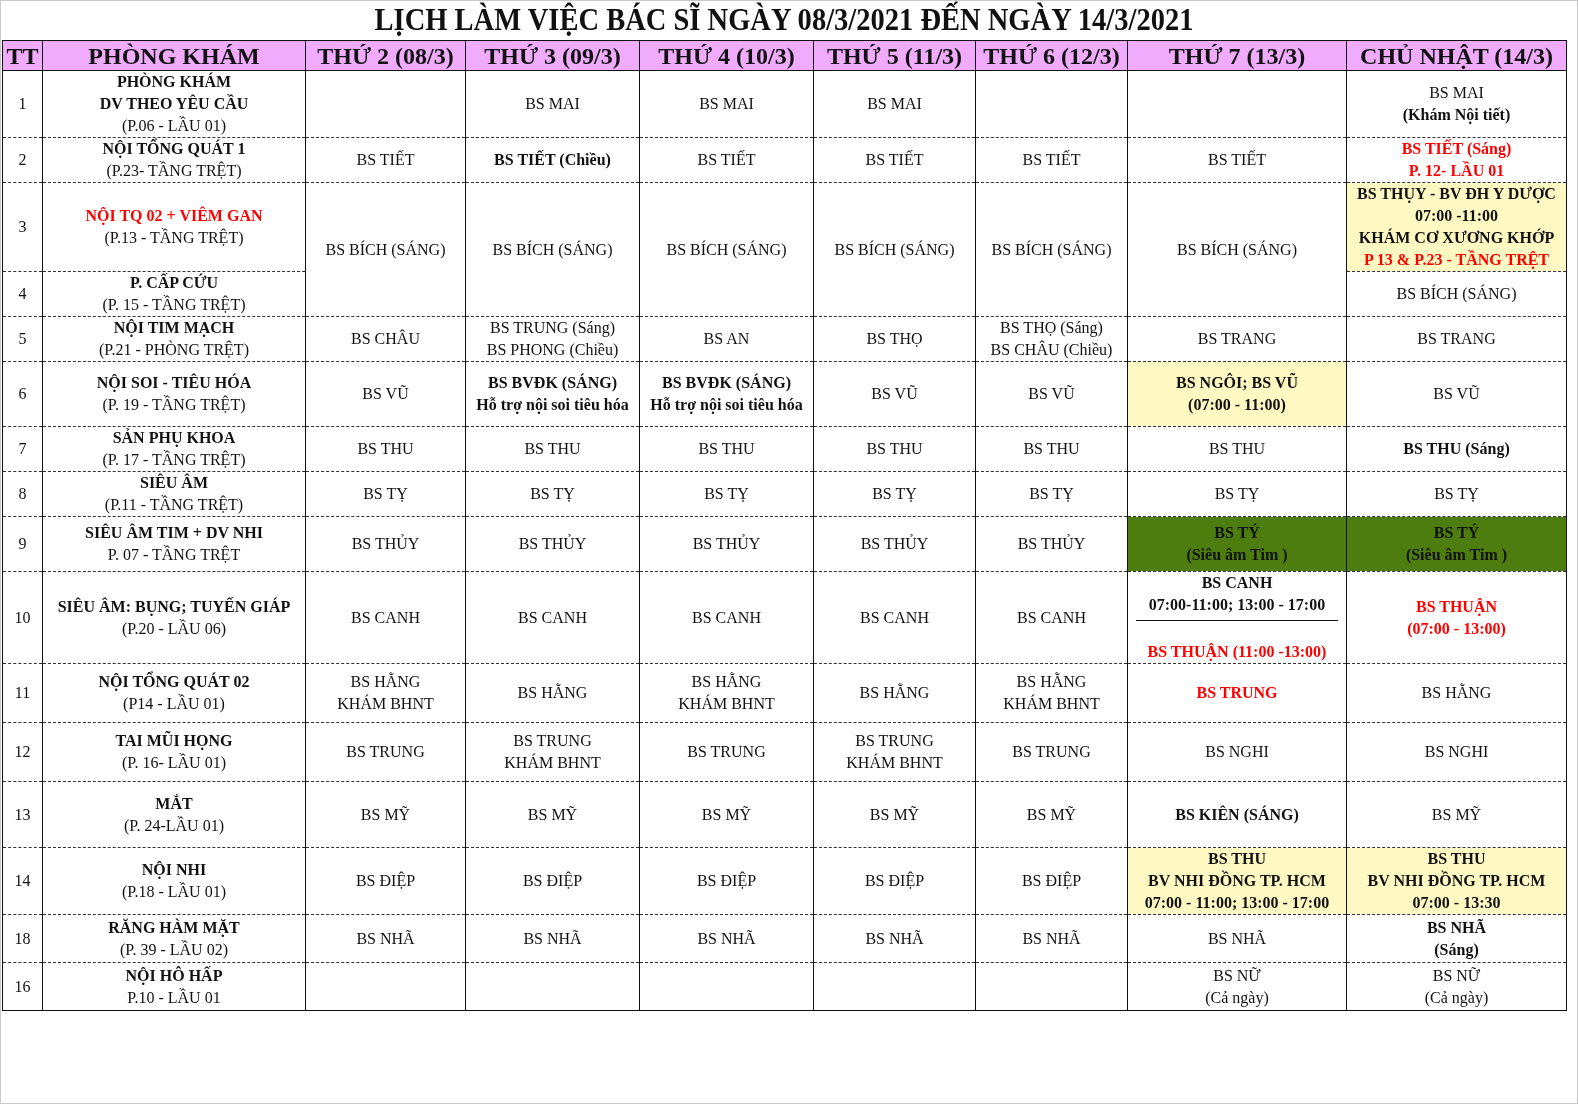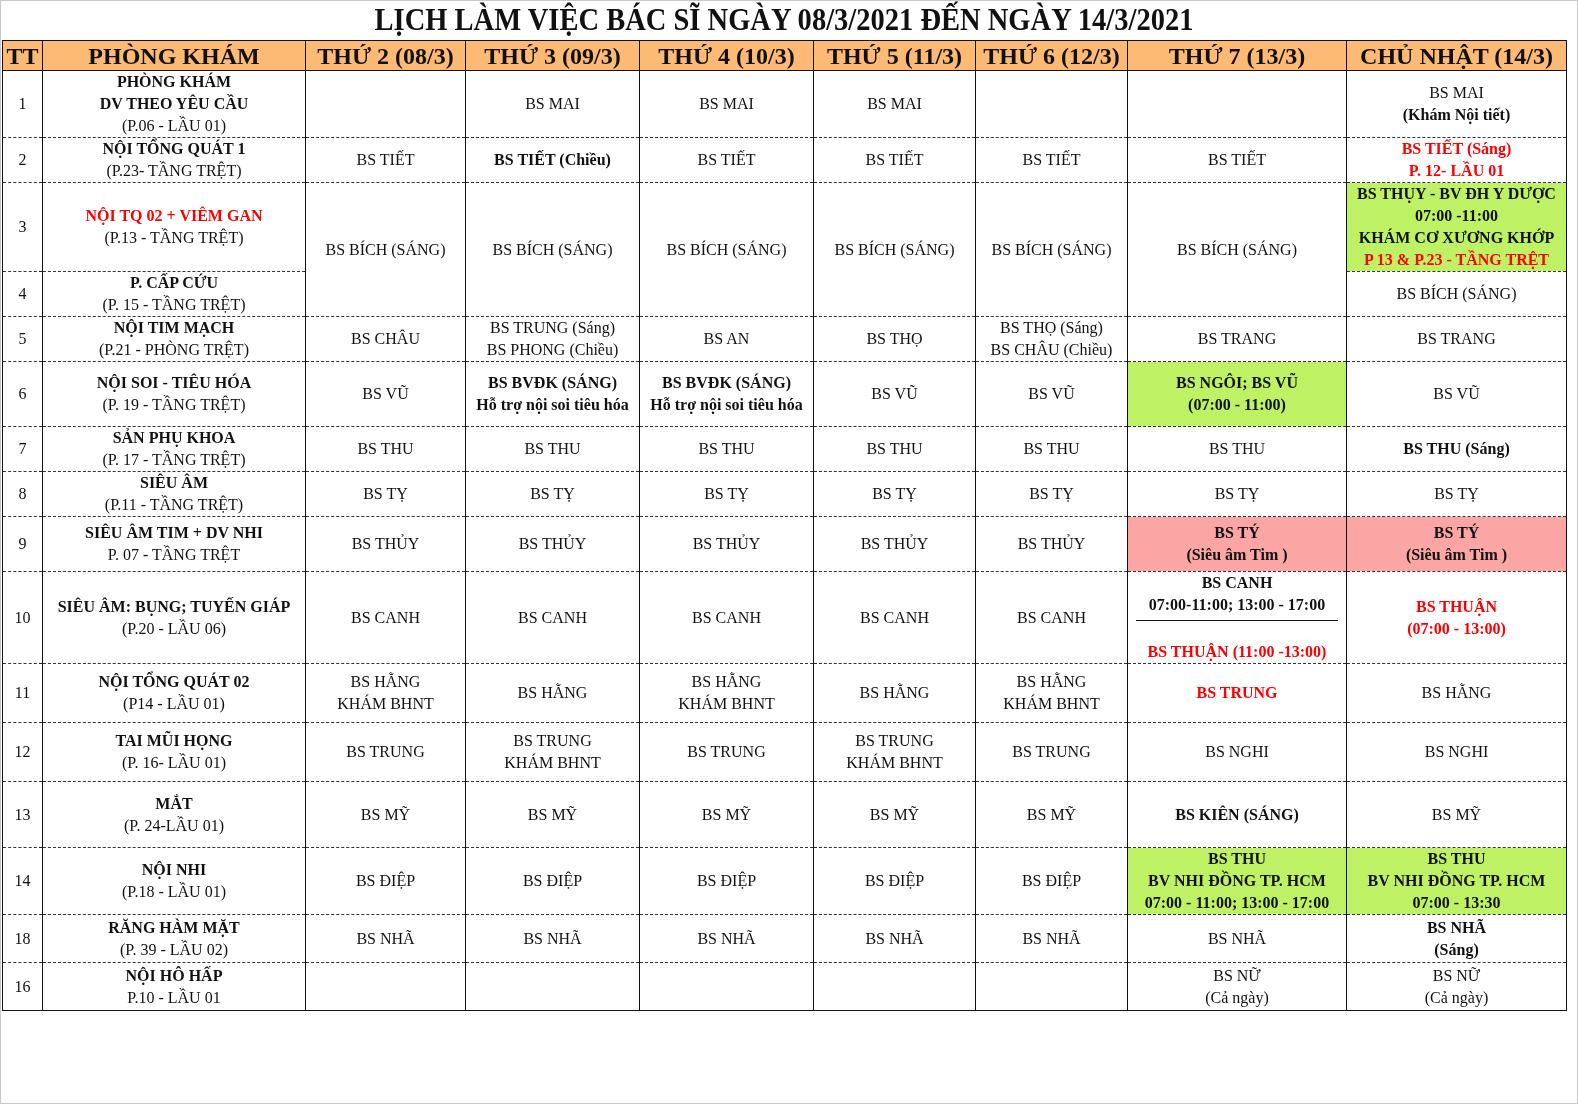--- a/index.html
+++ b/index.html
@@ -5,31 +5,31 @@
   html, body { margin:0; padding:0; background:#ffffff; }
   body { width:1578px; height:1104px; position:relative; overflow:hidden;
          font-family:"Liberation Serif","DejaVu Serif",serif; color:#111; }
   .frame { position:absolute; left:0; top:0; width:1576px; height:1102px; border:1px solid #c8c8c8; }
   .title { position:absolute; left:0; top:2px; width:1568px; text-align:center;
            font-size:31px; font-weight:bold; letter-spacing:0; transform:scaleX(0.92); }
   table.sched { position:absolute; left:2px; top:40px; border-collapse:collapse; table-layout:fixed; width:1564px; }
   table.sched td, table.sched th { border-left:1.5px solid #111; border-right:1.5px solid #111;
            border-top:1px dashed #333; border-bottom:1px dashed #333;
            text-align:center; vertical-align:middle; padding:0 2px; font-size:16px; line-height:22px; overflow:hidden; }
-  table.sched th { background:#fdba74; font-size:24px; font-weight:bold; height:29px; line-height:28px;
+  table.sched th { background:#f0abfc; font-size:24px; font-weight:bold; height:29px; line-height:28px;
            border-top:1.5px solid #111; border-bottom:1.5px solid #111; white-space:nowrap; }
   table.sched tr:last-child td { border-bottom:1.5px solid #111; }
   .tt { font-size:16px; }
   .room-name { font-weight:bold; display:block; }
   .room-loc { display:block; }
   .red { color:#ff0000; }
   .bold { font-weight:bold; }
   .line { display:block; }
-  .bg-green { background:#bef264; }
-  .bg-peach { background:#fca5a5;margin-left:12px; }
+  .bg-green { background:#fef9c3; }
+  .bg-peach { background:#4d7c0f;margin-left:12px; }
   .big { font-size:18px; line-height:25px; }
   .split-line { display:block; border-top:1.5px solid #111; margin:4px 6px 6px 6px; height:14px; }
   .notes { position:absolute; left:6px; top:1000px; font-size:22px; line-height:32px; }
   .notes .note-title { font-weight:bold; text-decoration:underline; font-size:24px; }
 </style>
 </head>
 <body>
 
 <div class="frame"></div>
 <div class="title">LỊCH LÀM VIỆC BÁC SĨ NGÀY 08/3/2021 ĐẾN NGÀY 14/3/2021</div>

